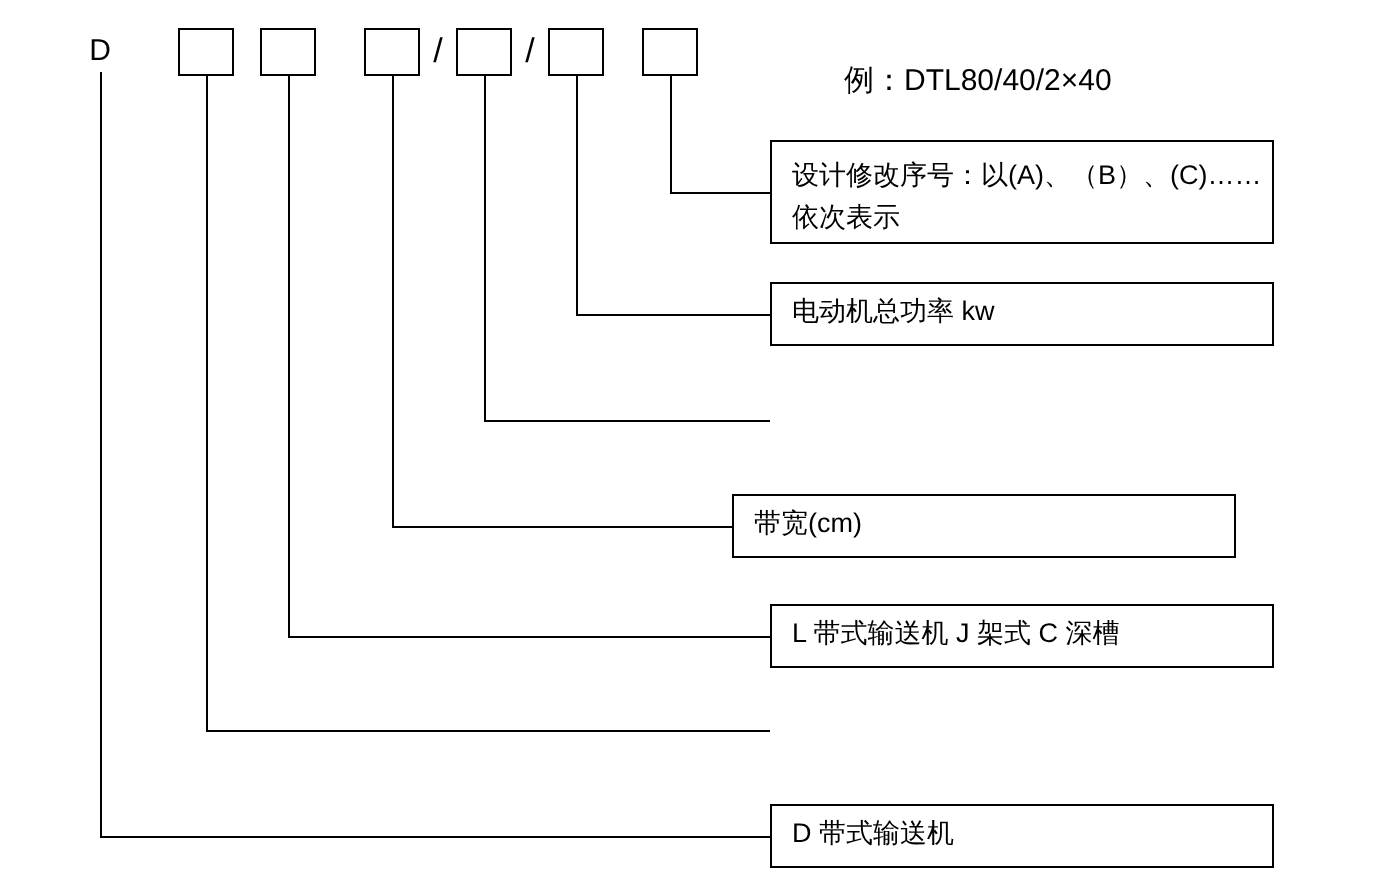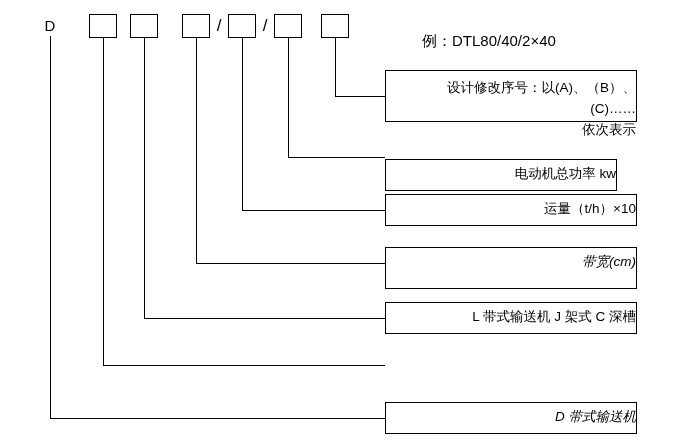--- a/index.html
+++ b/index.html
@@ -64,23 +64,22 @@
   }
   
   .label-box {
     position: absolute;
     border: 1px solid #000;
     background: #fff;
     box-sizing: border-box;
     font-size: 13.5px;
     line-height: 19px;
     color: #000;
-    padding: 4px 0 0 22px;
+    padding: 4px 0 0 10px;
     white-space: pre-line;
-    text-align: right;
   }
   .label-box.two-line {
     padding-top: 6px;
     line-height: 21px;
   }
 </style>
 </head>
 <body>
 
 <div id="stage">
@@ -119,24 +118,23 @@
 
   <div class="vline" style="left:103px; top:38px; height:327px;"></div>
   <div class="hline" style="left:103px; top:365px; width:282px;"></div>
 
   <div class="vline" style="left:50px; top:36px; height:382px;"></div>
   <div class="hline" style="left:50px; top:418px; width:335px;"></div>
 
   <div class="label-box two-line" style="left:385px; top:70px; width:252px; height:52px;">设计修改序号：以(A)、（B）、(C)……
 依次表示</div>
 
-  <div class="label-box" style="left:385px; top:159px; width:232px; height:32px;">电动机总功率 kw</div>
+  <div class="label-box" style="left:385px; top:141px; width:252px; height:32px;">电动机总功率 kw</div>
 
-  <div class="label-box" style="left:385px; top:194px; width:252px; height:32px;">运量（t/h）×10</div>
 
-  <div class="label-box" style="left:385px; top:247px; width:252px; height:42px;font-style:italic;">带宽(cm)</div>
+  <div class="label-box" style="left:366px; top:247px; width:252px; height:32px;">带宽(cm)</div>
 
   <div class="label-box" style="left:385px; top:302px; width:252px; height:32px;">L 带式输送机 J 架式 C 深槽</div>
 
 
-  <div class="label-box" style="left:385px; top:402px; width:252px; height:32px;font-style:italic;">D 带式输送机</div>
+  <div class="label-box" style="left:385px; top:402px; width:252px; height:32px;">D 带式输送机</div>
 
 </div>
 
 </body></html>

